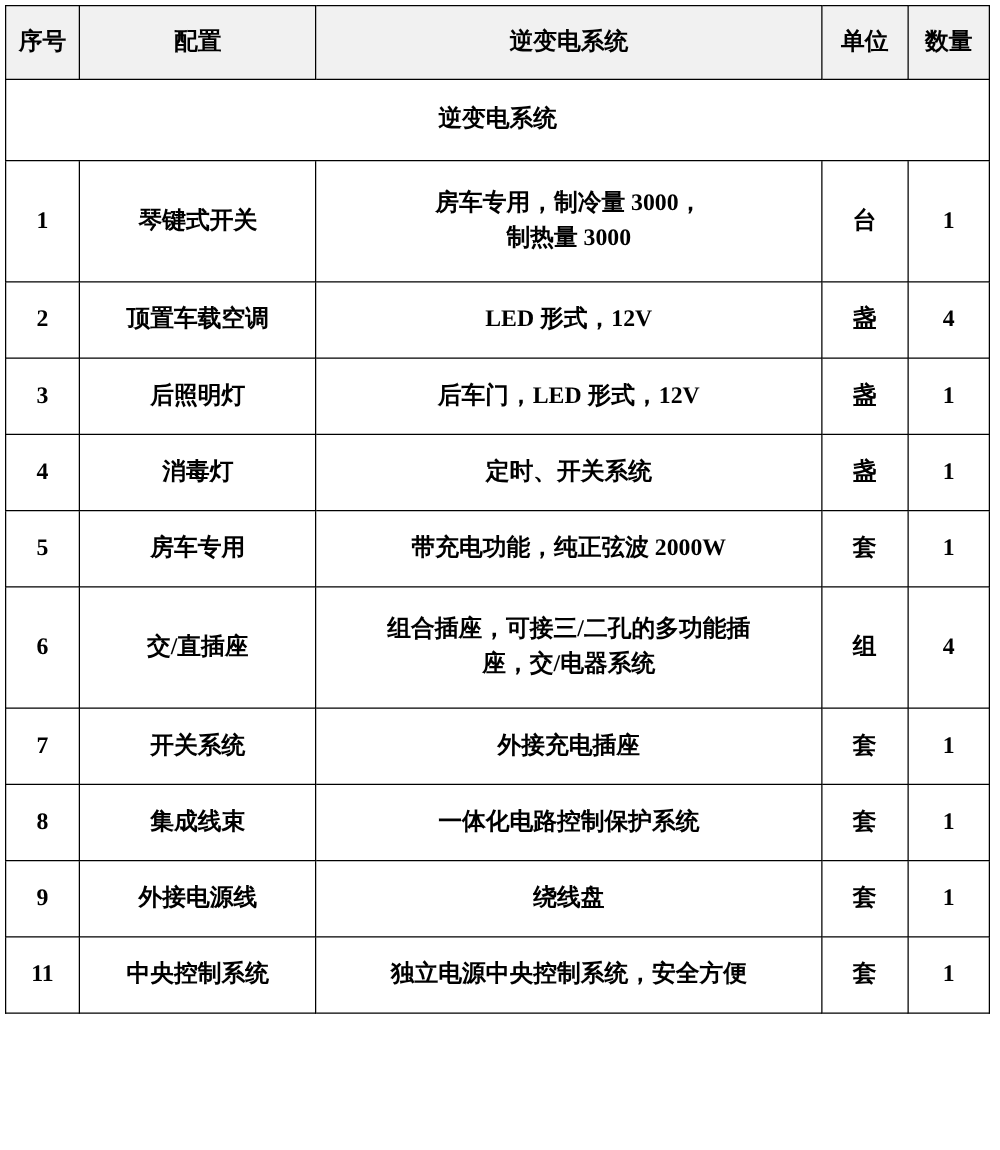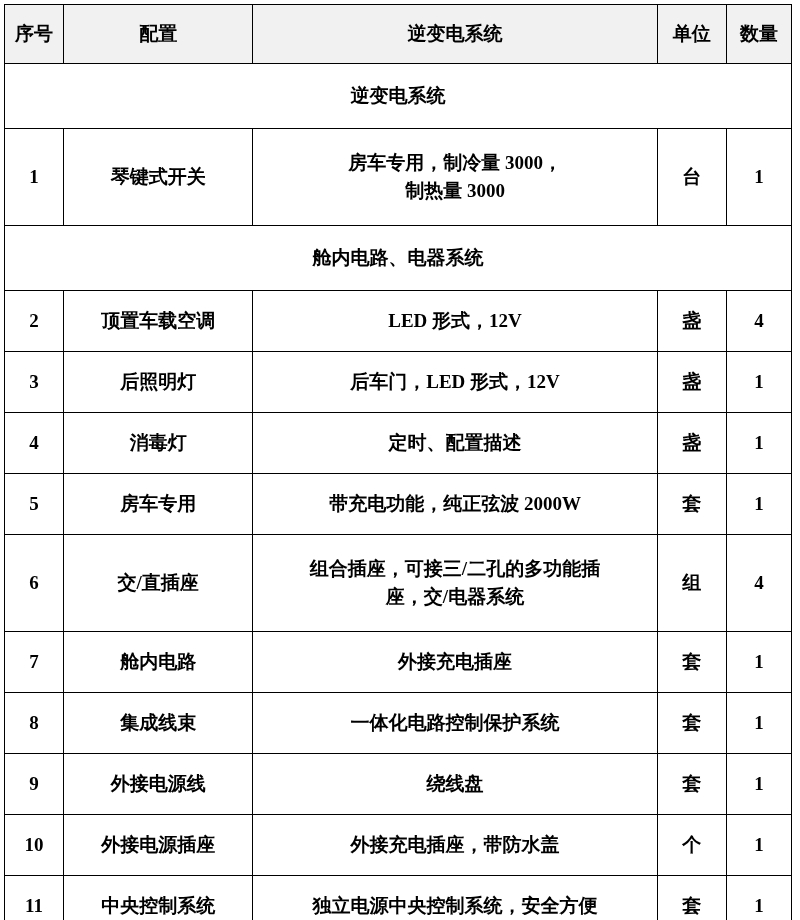--- a/index.html
+++ b/index.html
@@ -95,23 +95,20 @@
         <tr class="tall">
           <td class="num">1</td>
           <td>琴键式开关</td>
           <td class="desc two-line">
             <span>房车专用，制冷量 3000，</span>
             <span>制热量 3000</span>
           </td>
           <td>台</td>
           <td>1</td>
         </tr>
-        <tr>
-          <td class="section" colspan="5">舱内电路、电器系统</td>
-        </tr>
         <tr class="row">
           <td class="num">2</td>
           <td>顶置车载空调</td>
           <td class="desc two-line">
             <span>LED 形式，12V</span>
           </td>
           <td>盏</td>
           <td>4</td>
         </tr>
         <tr class="row">
@@ -120,21 +117,21 @@
           <td class="desc two-line">
             <span>后车门，LED 形式，12V</span>
           </td>
           <td>盏</td>
           <td>1</td>
         </tr>
         <tr class="row">
           <td class="num">4</td>
           <td>消毒灯</td>
           <td class="desc two-line">
-            <span>定时、配置描述</span>
+            <span>定时、开关系统</span>
           </td>
           <td>盏</td>
           <td>1</td>
         </tr>
         <tr class="row">
           <td class="num">5</td>
           <td>房车专用</td>
           <td class="desc two-line">
             <span>带充电功能，纯正弦波 2000W</span>
           </td>
@@ -146,21 +143,21 @@
           <td>交/直插座</td>
           <td class="desc two-line">
             <span>组合插座，可接三/二孔的多功能插</span>
             <span>座，交/电器系统</span>
           </td>
           <td>组</td>
           <td>4</td>
         </tr>
         <tr class="row">
           <td class="num">7</td>
-          <td>舱内电路</td>
+          <td>开关系统</td>
           <td class="desc two-line">
             <span>外接充电插座</span>
           </td>
           <td>套</td>
           <td>1</td>
         </tr>
         <tr class="row">
           <td class="num">8</td>
           <td>集成线束</td>
           <td class="desc two-line">
@@ -172,29 +169,20 @@
         <tr class="row">
           <td class="num">9</td>
           <td>外接电源线</td>
           <td class="desc two-line">
             <span>绕线盘</span>
           </td>
           <td>套</td>
           <td>1</td>
         </tr>
         <tr class="row">
-          <td class="num">10</td>
-          <td>外接电源插座</td>
-          <td class="desc two-line">
-            <span>外接充电插座，带防水盖</span>
-          </td>
-          <td>个</td>
-          <td>1</td>
-        </tr>
-        <tr class="row">
           <td class="num">11</td>
           <td>中央控制系统</td>
           <td class="desc two-line">
             <span>独立电源中央控制系统，安全方便</span>
           </td>
           <td>套</td>
           <td>1</td>
         </tr>
       </tbody>
   </table>

